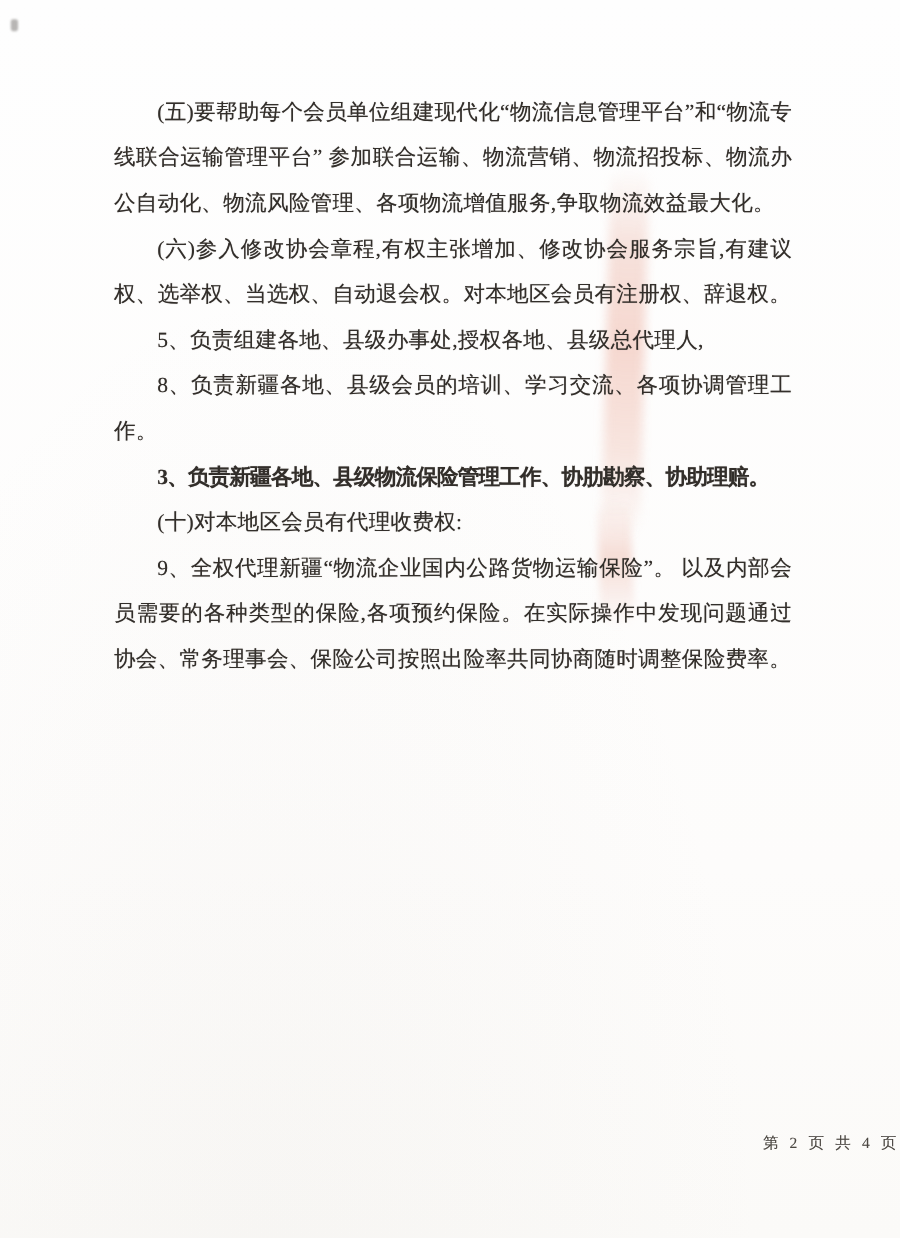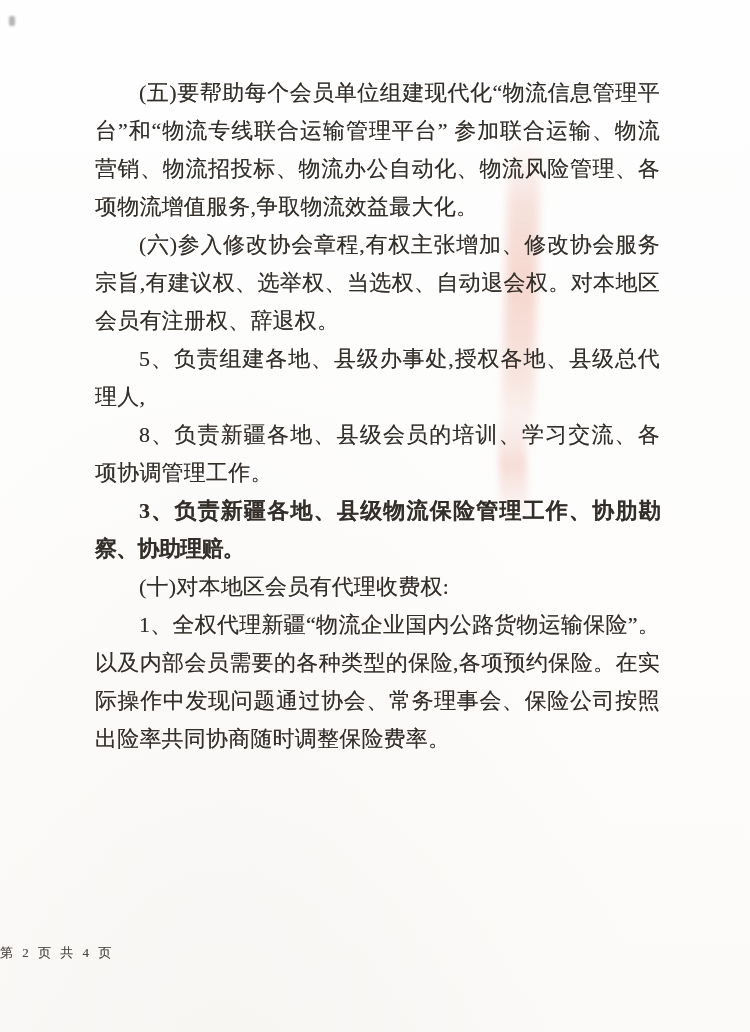--- a/index.html
+++ b/index.html
@@ -10,21 +10,21 @@
   }
   .page{
     position:relative;width:750px;height:1032px;
     background:
       radial-gradient(ellipse at 30% 105%, rgba(210,205,198,0.10), rgba(255,255,255,0) 55%),
       linear-gradient(180deg,#fefefe 0%, #fdfcfb 70%, #fbfaf8 100%);
   }
   
   .doc{
     position:absolute;left:95px;top:74px;width:565px;
-    font-size:22px;line-height:38px;
+    font-size:18px;line-height:38px;
     color:#322e2a;
     text-align:justify;
     letter-spacing:0.2px;
     text-shadow:0 0 0.6px rgba(55,48,42,0.55);
   }
   .doc p{margin:0;text-indent:2em;}
   .doc p.tight{letter-spacing:-0.7px;font-weight:bold;}
   
   .streak-a{
     position:absolute;left:505px;top:138px;width:32px;height:310px;
@@ -49,38 +49,38 @@
     transform:rotate(-2deg);
   }
   .speck{
     position:absolute;left:9px;top:16px;width:6px;height:10px;
     background:rgba(125,122,118,0.55);
     border-radius:2px;
     filter:blur(0.8px);
   }
   .footer{
     position:absolute;left:0;top:944px;width:750px;
-    text-align:left;
+    text-align:right;
     font-size:13px;letter-spacing:3px;
     color:#4c4843;
     text-shadow:0 0 0.5px rgba(70,64,58,0.4);
   }
 </style>
 </head>
 <body>
 
 <div class="page">
   <div class="speck"></div>
   <div class="streak-a"></div>
   <div class="streak-b"></div>
 
   <div class="doc">
       <p class="para">(五)要帮助每个会员单位组建现代化“物流信息管理平台”和“物流专线联合运输管理平台” 参加联合运输、物流营销、物流招投标、物流办公自动化、物流风险管理、各项物流增值服务,争取物流效益最大化。</p>
       <p class="para">(六)参入修改协会章程,有权主张增加、修改协会服务宗旨,有建议权、选举权、当选权、自动退会权。对本地区会员有注册权、辞退权。</p>
       <p class="para">5、负责组建各地、县级办事处,授权各地、县级总代理人,</p>
       <p class="para">8、负责新疆各地、县级会员的培训、学习交流、各项协调管理工作。</p>
       <p class="para tight">3、负责新疆各地、县级物流保险管理工作、协肋勘察、协助理赔。</p>
       <p class="para">(十)对本地区会员有代理收费权:</p>
-      <p class="para">1、全权代理新疆“物流企业国内公路货物运输保险”。 以及内部会员需要的各种类型的保险,各项预约保险。在实际操作中发现问题通过协会、常务理事会、保险公司按照出险率共同协商随时调整保险费率。</p>
+      <p class="para">9、全权代理新疆“物流企业国内公路货物运输保险”。 以及内部会员需要的各种类型的保险,各项预约保险。在实际操作中发现问题通过协会、常务理事会、保险公司按照出险率共同协商随时调整保险费率。</p>
     </div>
 
   <div class="footer">第 2 页 共 4 页</div>
 </div>
 
 </body></html>

